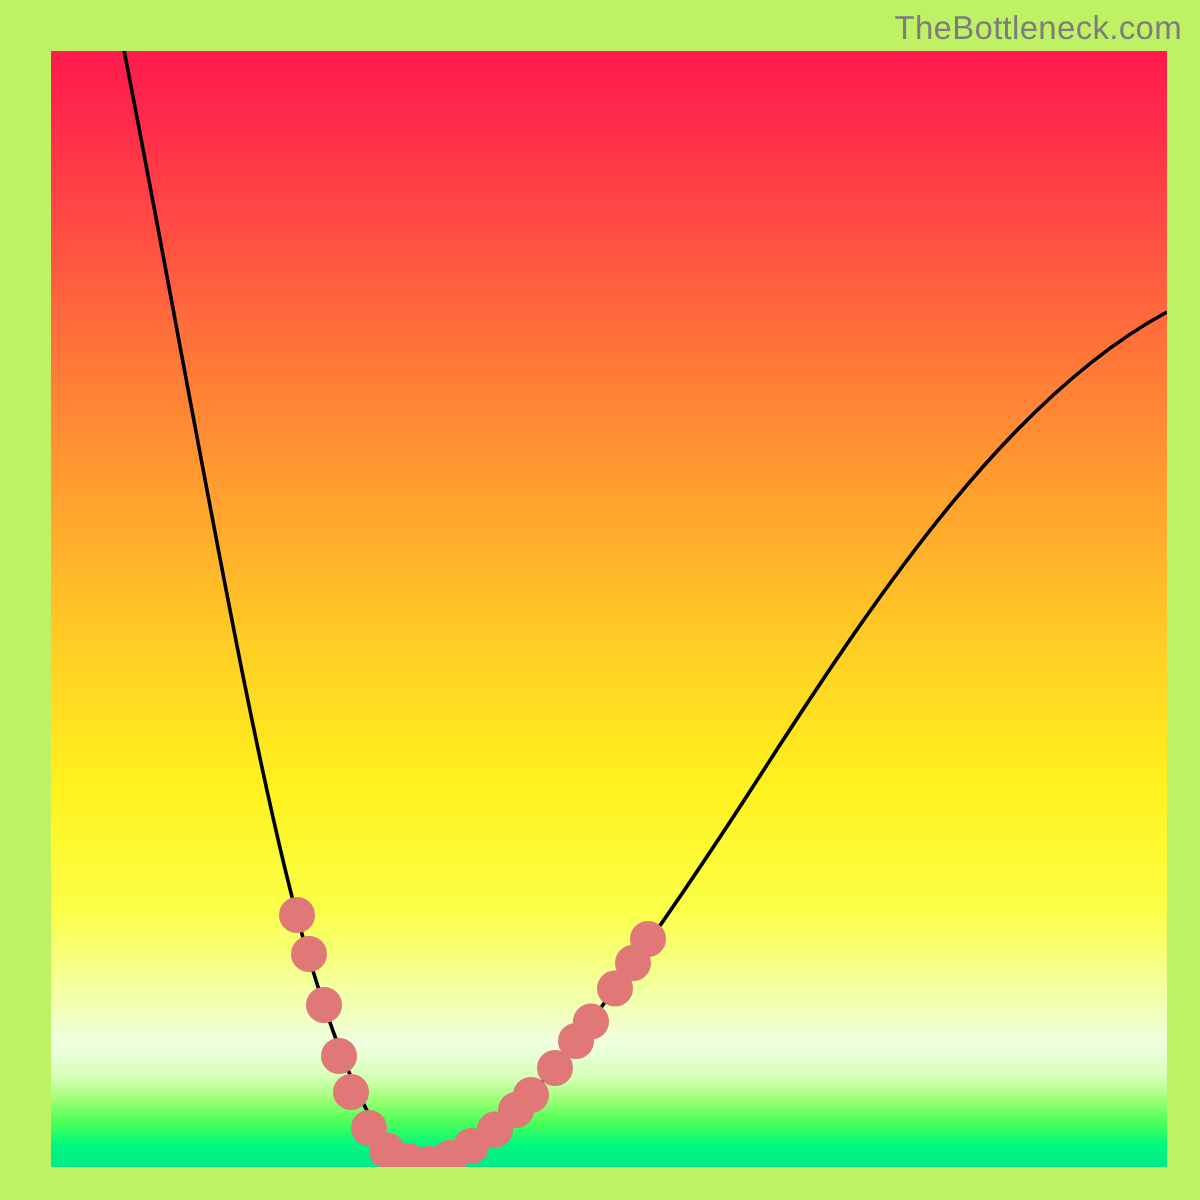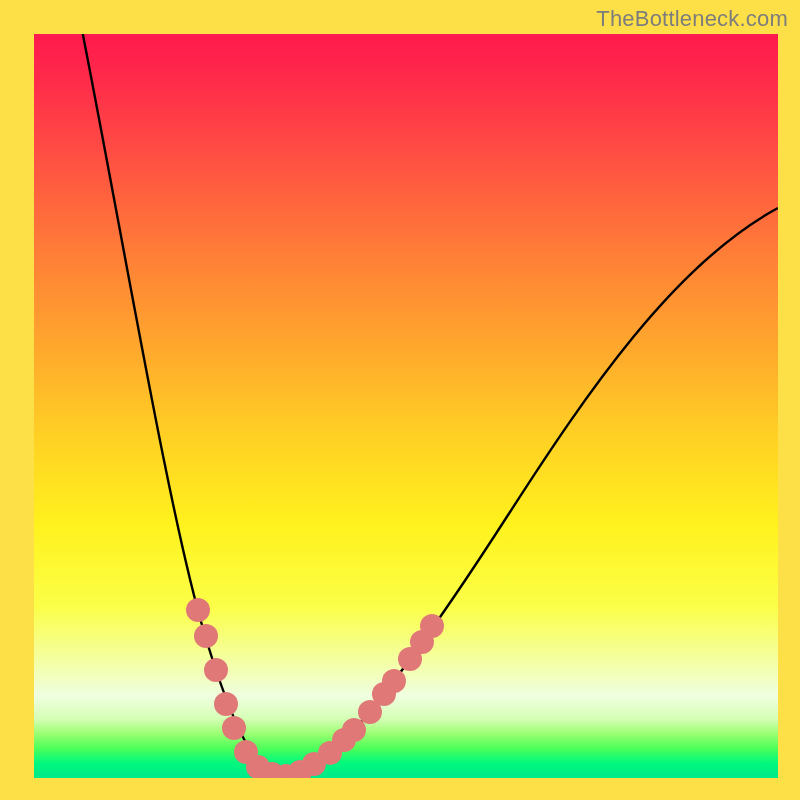--- a/index.html
+++ b/index.html
@@ -10,21 +10,21 @@
     background: #000;
     overflow: hidden;
     font-family: Arial, Helvetica, sans-serif;
   }
   .frame {
     position: absolute;
     left: 0;
     top: 0;
     width: 800px;
     height: 800px;
-    background: #fde047;
+    background: #bef264;
   }
   .plot {
     position: absolute;
     left: 34px;
     top: 34px;
     width: 744px;
     height: 744px;
     overflow: hidden;
   }
   .gradient {

